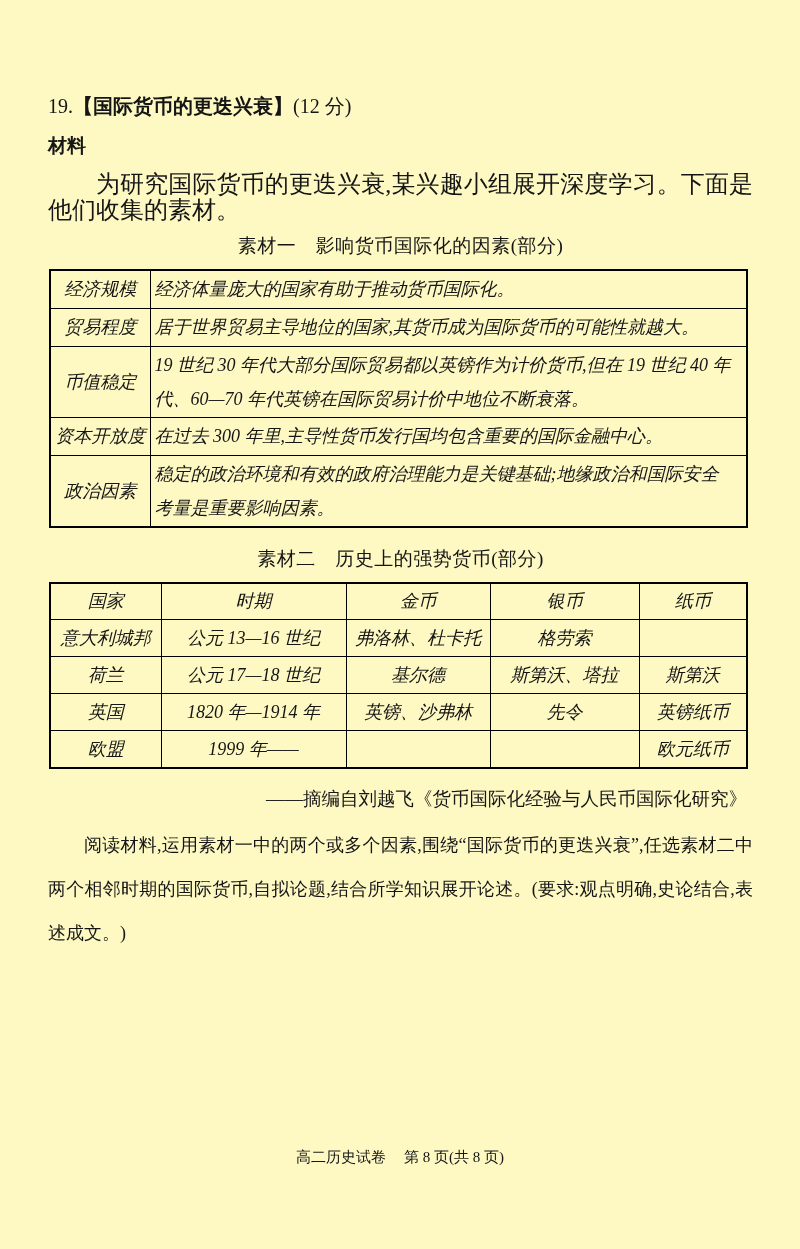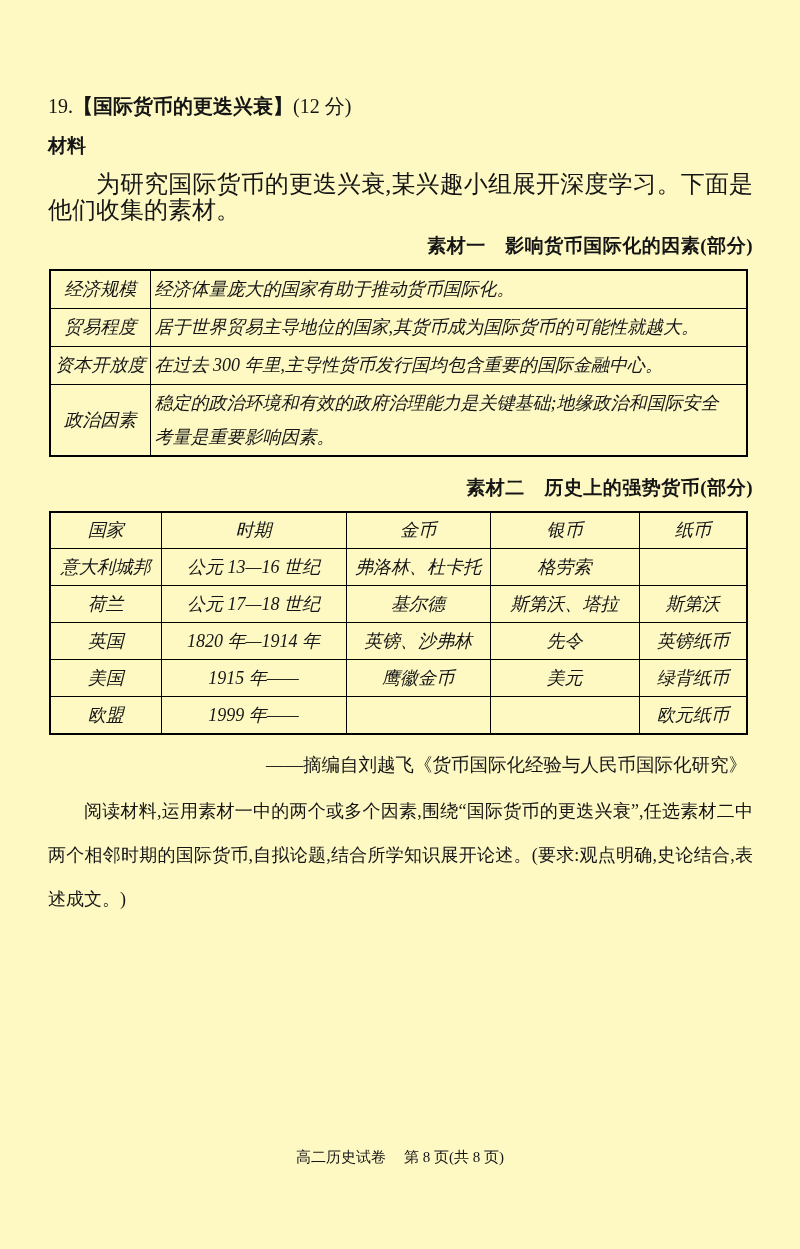--- a/index.html
+++ b/index.html
@@ -27,23 +27,22 @@
     font-size: 24px;
     line-height: 26px;
     text-indent: 2em;
     text-align: justify;
   }
 
   .tbl-title {
     margin-top: 10px;
     font-size: 19px;
     line-height: 26px;
-    text-align: right;
+    text-align: center;
     letter-spacing: 0.5px;
-    font-weight: bold;
   }
 
   table {
     border-collapse: collapse;
     table-layout: fixed;
     width: 697px;
     margin: 10px 0 0 1px;
     border: 2px solid #000;
   }
   td, th { border: 1px solid #000; font-weight: normal; }
@@ -121,20 +120,24 @@
           <col style="width:597px">
         </colgroup>
       <tbody id="t1body">
           <tr>
             <td class="label">经济规模</td>
             <td class="content">经济体量庞大的国家有助于推动货币国际化。</td>
           </tr>
           <tr>
             <td class="label">贸易程度</td>
             <td class="content">居于世界贸易主导地位的国家,其货币成为国际货币的可能性就越大。</td>
+          </tr>
+          <tr>
+            <td class="label">币值稳定</td>
+            <td class="content">19 世纪 30 年代大部分国际贸易都以英镑作为计价货币,但在 19 世纪 40 年代、60—70 年代英镑在国际贸易计价中地位不断衰落。</td>
           </tr>
           <tr>
             <td class="label">资本开放度</td>
             <td class="content">在过去 300 年里,主导性货币发行国均包含重要的国际金融中心。</td>
           </tr>
           <tr>
             <td class="label">政治因素</td>
             <td class="content">稳定的政治环境和有效的政府治理能力是关键基础;地缘政治和国际安全考量是重要影响因素。</td>
           </tr>
         </tbody>
@@ -175,27 +178,20 @@
             <td>斯第沃</td>
           </tr>
           <tr>
             <td>英国</td>
             <td>1820 年—1914 年</td>
             <td>英镑、沙弗林</td>
             <td>先令</td>
             <td>英镑纸币</td>
           </tr>
           <tr>
-            <td>美国</td>
-            <td>1915 年——</td>
-            <td>鹰徽金币</td>
-            <td>美元</td>
-            <td>绿背纸币</td>
-          </tr>
-          <tr>
             <td>欧盟</td>
             <td>1999 年——</td>
             <td></td>
             <td></td>
             <td>欧元纸币</td>
           </tr>
         </tbody>
     </table>
 
     <div class="attribution">——摘编自刘越飞《货币国际化经验与人民币国际化研究》</div>

